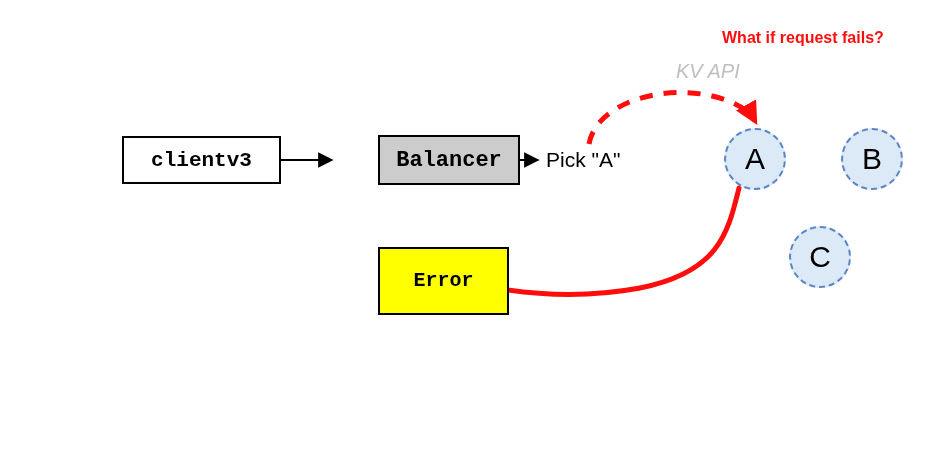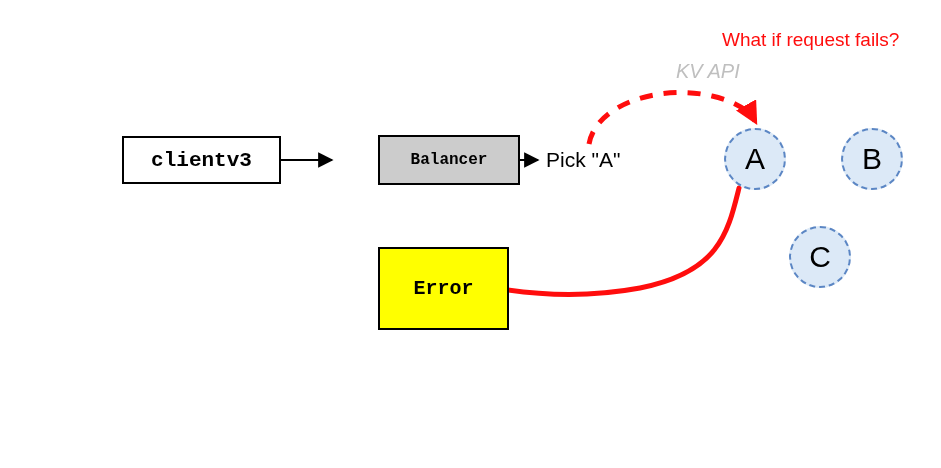--- a/index.html
+++ b/index.html
@@ -52,22 +52,22 @@
     left: 676px;
     top: 60px;
     font-size: 20px;
     color: #bfbfbf;
     font-family: "Liberation Sans", sans-serif;
     font-style: italic;
   }
   #what-if-label {
     left: 722px;
     top: 29px;
-    font-size: 19px;
-    font-weight: normal;
+    font-size: 16px;
+    font-weight: bold;
     color: #ff0d0d;
     font-family: "Liberation Sans", sans-serif;
   }
 
   
   .box {
     position: absolute;
     box-sizing: border-box;
     display: flex;
     align-items: center;
@@ -87,27 +87,27 @@
     background: #ffffff;
     font-size: 21px;
   }
   #balancer-box {
     left: 334px;
     top: 135px;
     width: 142px;
     height: 50px;
     border: 2px solid #000000;
     background: #cccccc;
-    font-size: 16px;
+    font-size: 22px;
   }
   #error-handler-box {
     left: 334px;
     top: 247px;
     width: 131px;
-    height: 83px;
+    height: 68px;
     border: 2px solid #000000;
     background: #ffff00;
     font-size: 20px;
     line-height: 1.28;
     flex-direction: column;
   }
 
   
   .endpoint-circle {
     position: absolute;

